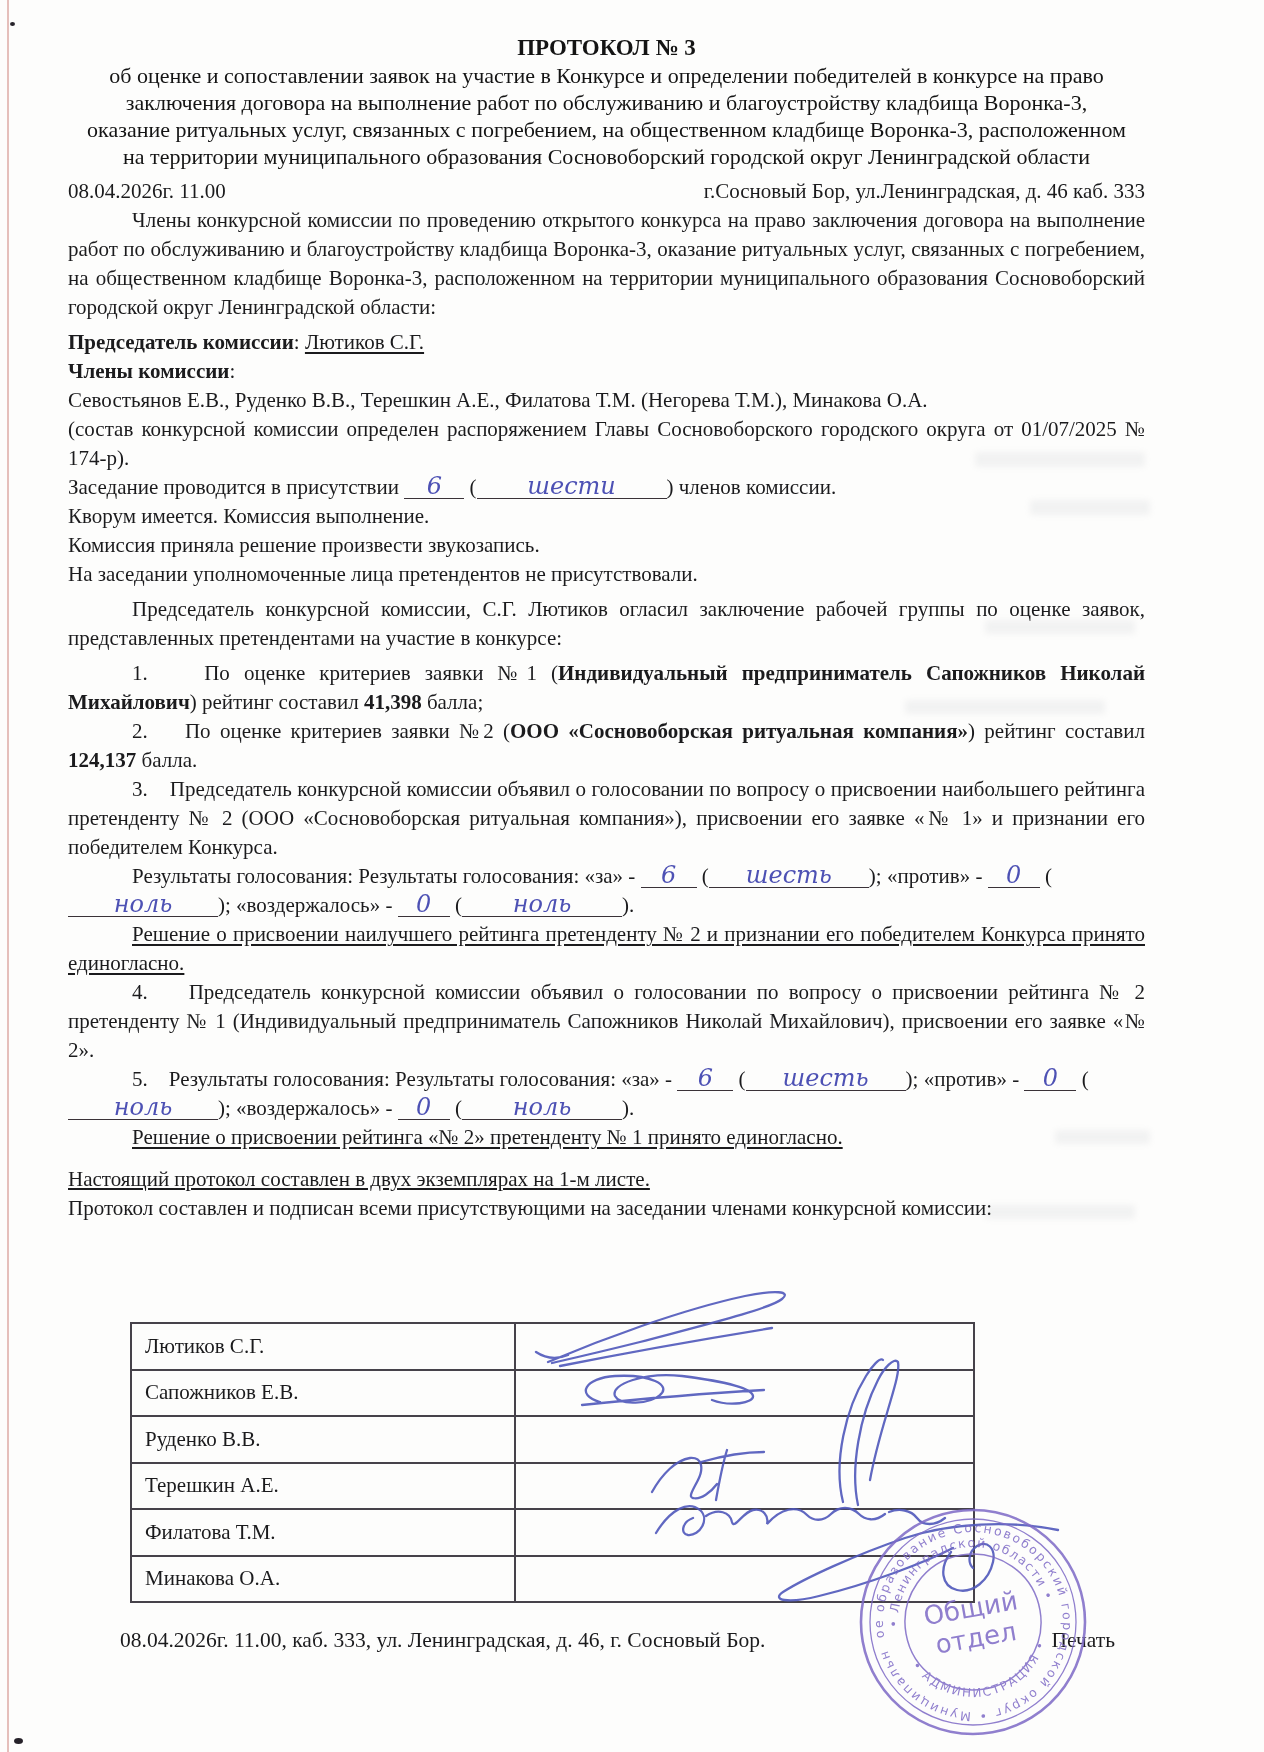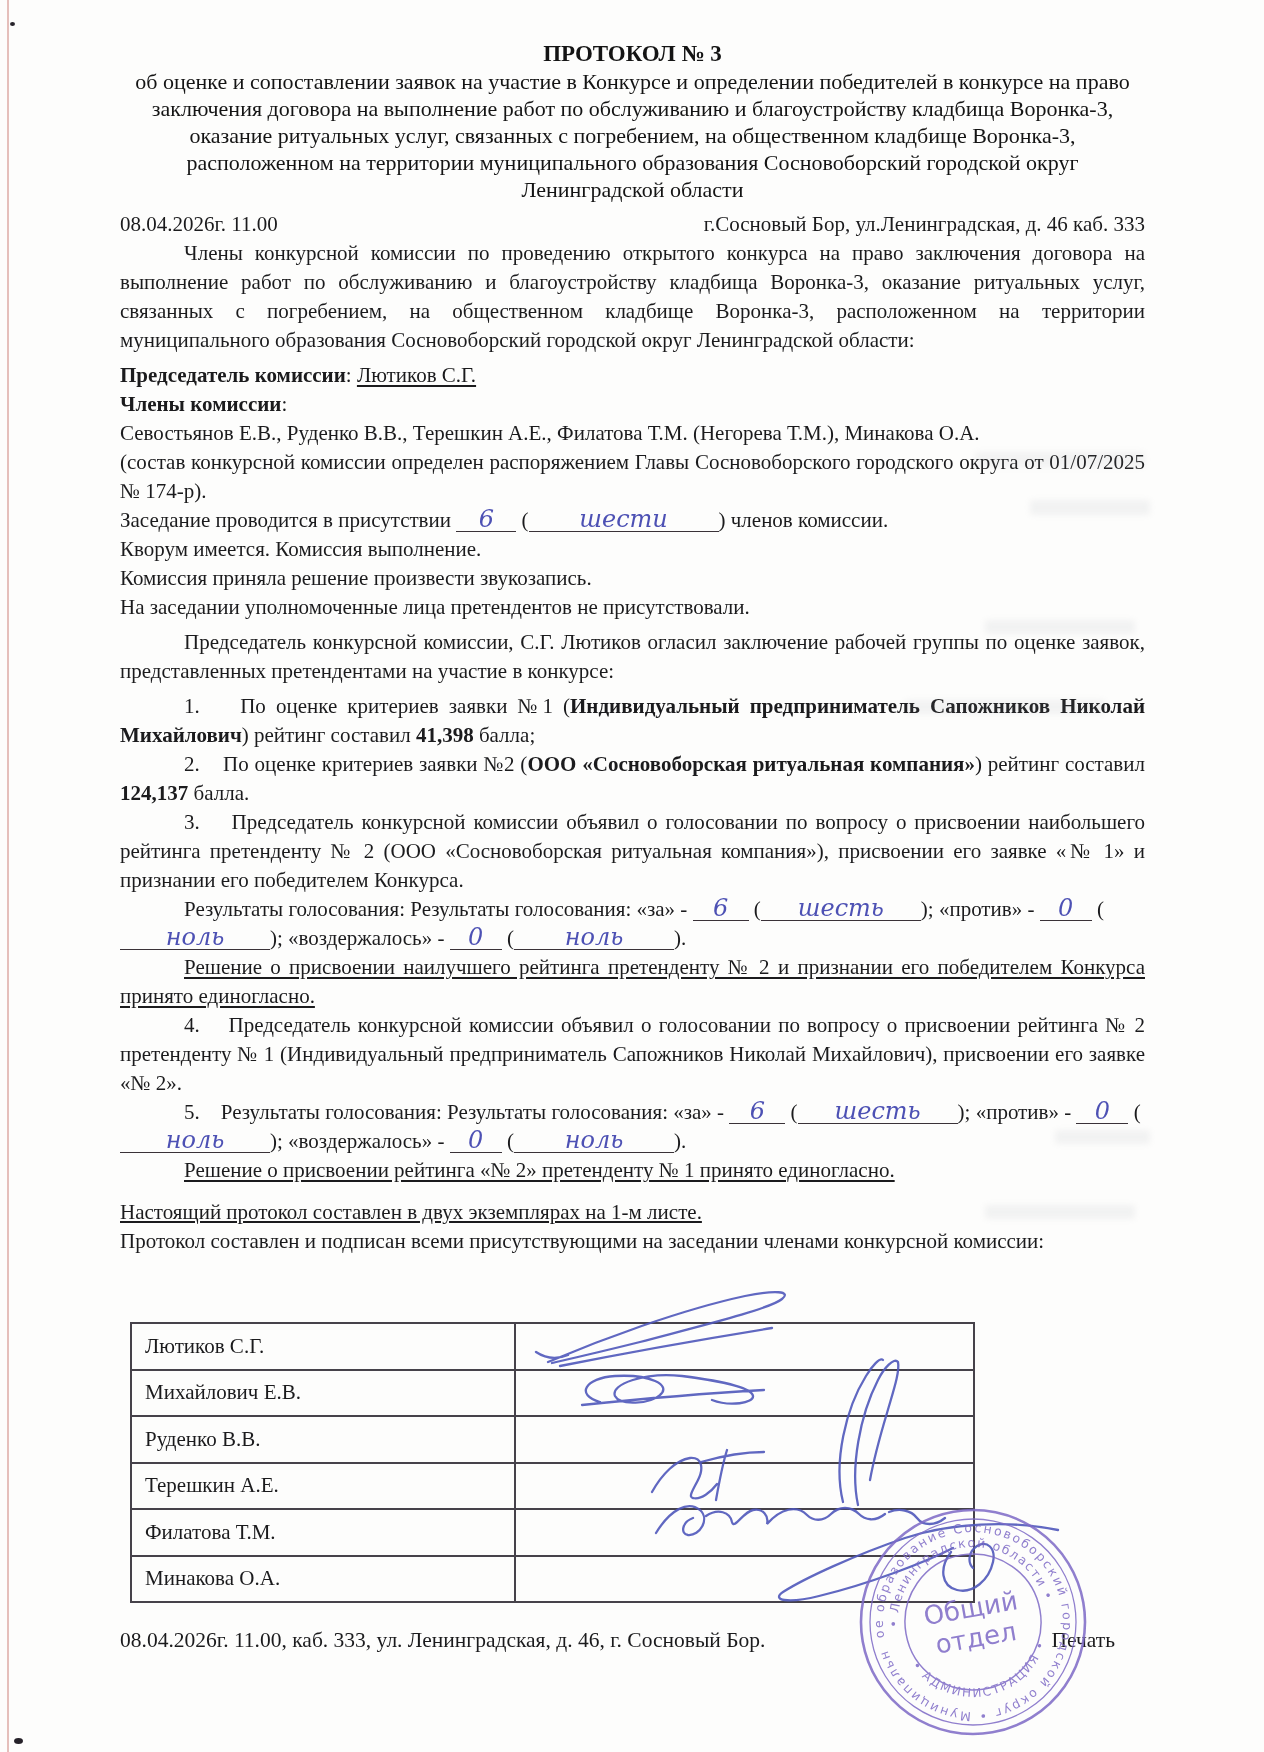--- a/index.html
+++ b/index.html
@@ -1,18 +1,18 @@
 <!DOCTYPE html>
 <html lang="ru"><head>
 <meta charset="utf-8">
 <style>
   html,body{margin:0;padding:0;background:#ffffff;}
   .page{position:relative;width:1264px;height:1752px;background:#fdfdfc;overflow:hidden;
         font-family:"Liberation Serif",serif;color:#1b1b1d;}
-  .content{padding:34px 119px 0 120px;margin-top:6px;}
+  .content{padding:34px 119px 0 68px;}
   .title-heading{text-align:center;font-weight:bold;font-size:23px;line-height:28px;color:#141414;}
   .title-sub{text-align:center;font-weight:normal;font-size:22px;line-height:27px;max-width:1045px;margin:0 auto;color:#141414;}
   .meta-row{display:flex;justify-content:space-between;font-size:21px;line-height:29px;margin-top:7px;}
   .para{margin:0;font-size:21px;line-height:29px;}
   .indent{text-indent:64px;}
   .justify{text-align:justify;}
   .mt6{margin-top:6px;}
   .mt12{margin-top:13px;text-decoration:underline;}
   .b{font-weight:bold;}
   .u{text-decoration:underline;text-underline-offset:3px;text-decoration-thickness:1.5px;}
@@ -73,21 +73,21 @@
       </div>
   </div>
 
   <table class="sig-table">
     <tbody>
         <tr>
           <td class="name-cell">Лютиков С.Г.</td>
           <td class="sig-cell"></td>
         </tr>
         <tr>
-          <td class="name-cell">Михайлович Е.В.</td>
+          <td class="name-cell">Сапожников Е.В.</td>
           <td class="sig-cell"></td>
         </tr>
         <tr>
           <td class="name-cell">Руденко В.В.</td>
           <td class="sig-cell"></td>
         </tr>
         <tr>
           <td class="name-cell">Терешкин А.Е.</td>
           <td class="sig-cell"></td>
         </tr>

